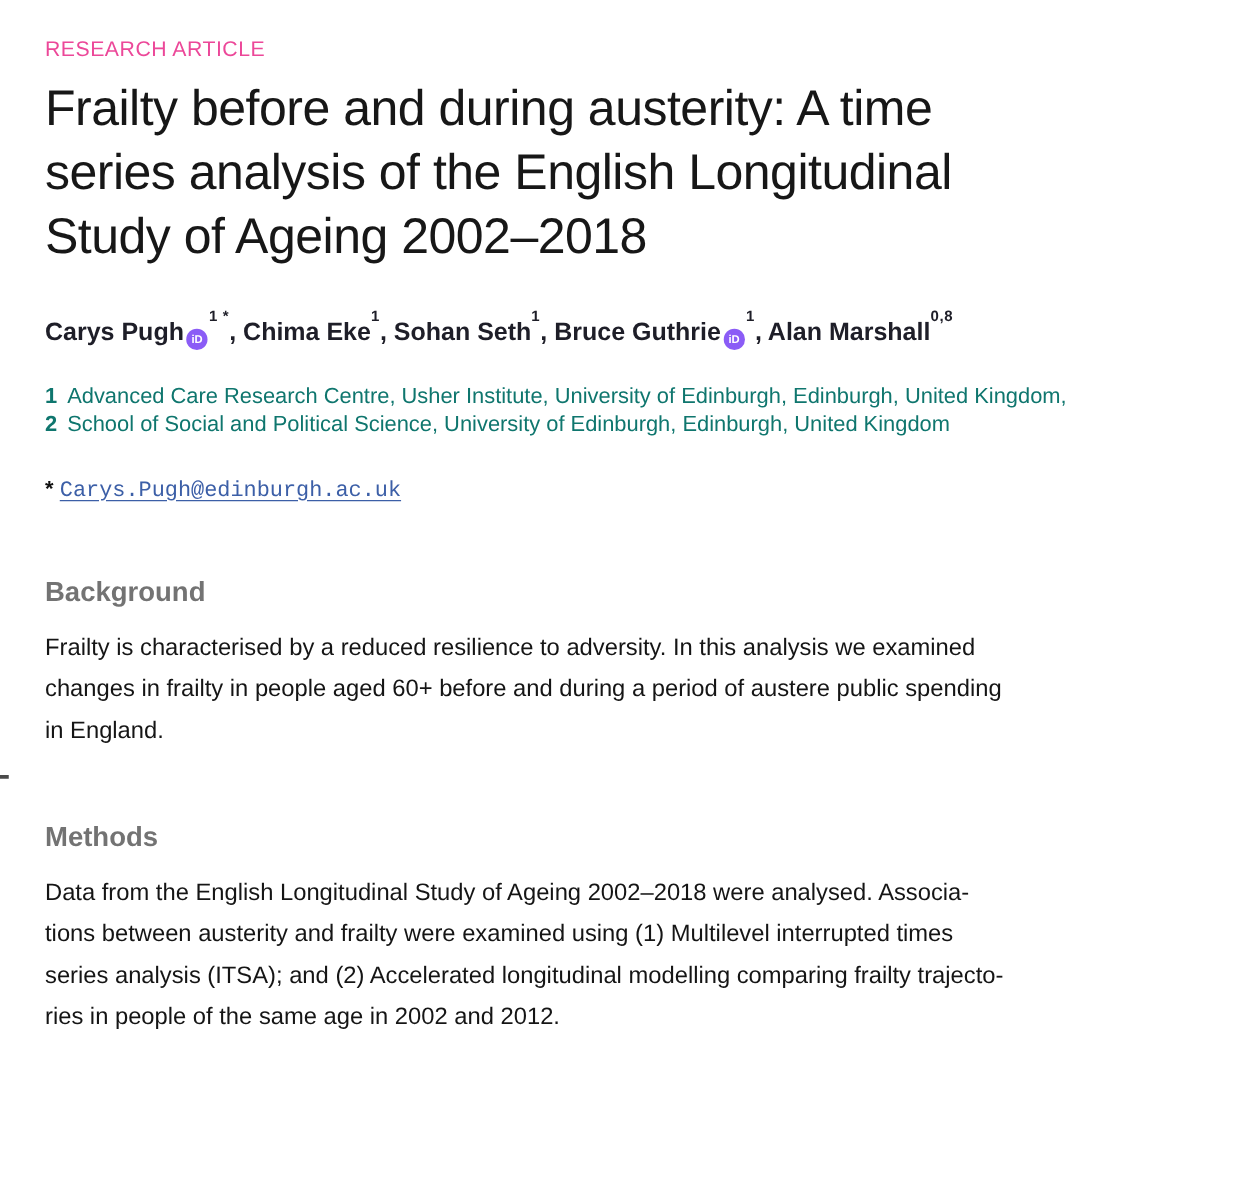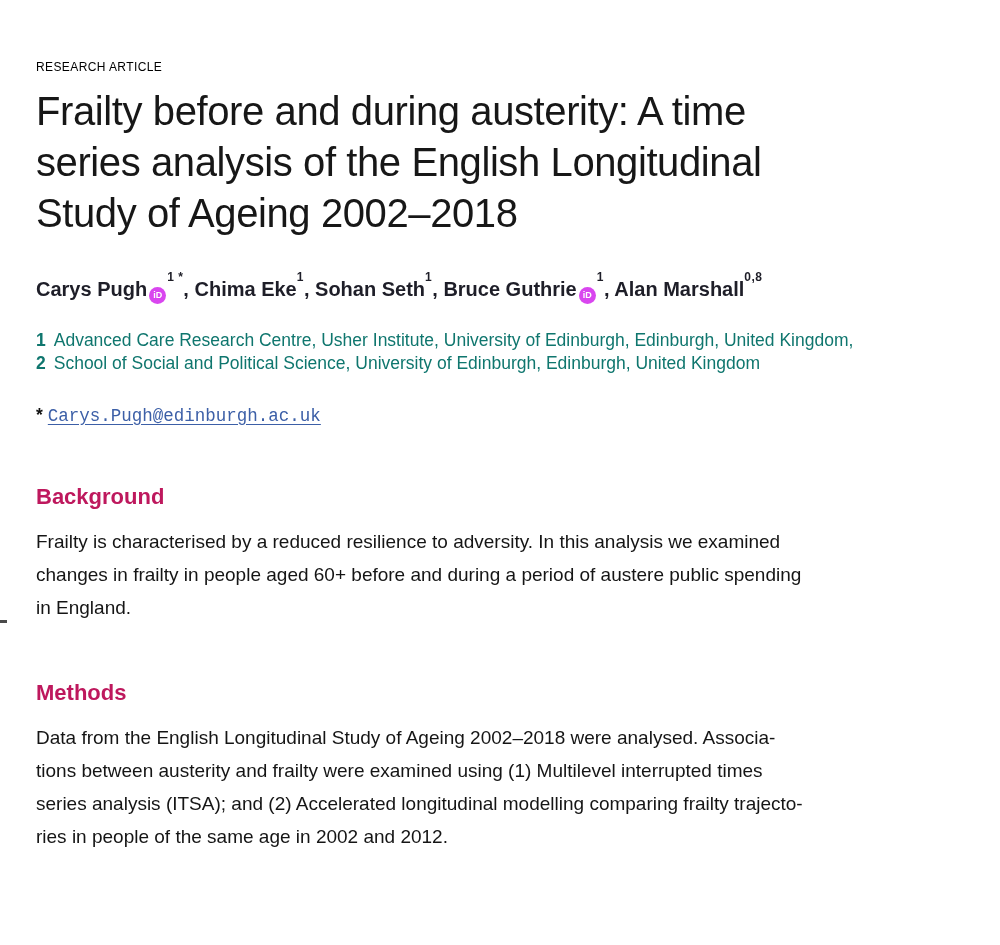--- a/index.html
+++ b/index.html
@@ -7,24 +7,23 @@
     width: 1000px; height: 945px;
     background: #ffffff;
     font-family: "Liberation Sans", sans-serif;
     color: #1a1a1a;
     overflow: hidden;
     position: relative;
   }
   .page { padding: 30px 58px 0 36px; }
 
   .kicker {
-    font-size: 12px;
+    font-size: 17px;
     letter-spacing: 0.4px;
-    color: #000000;
-    margin-top: 30px;
+    color: #ec4899;
   }
   .title {
     font-size: 40px;
     font-weight: 300;
     line-height: 51px;
     letter-spacing: -0.4px;
     color: #171717;
     margin: 12px 0 0 0;
     white-space: pre-line;
   }
@@ -39,21 +38,21 @@
     font-weight: 700;
     position: relative;
     top: -0.55em;
     letter-spacing: 0.5px;
   }
   .sep { white-space: pre; }
   .orcid {
     display: inline-block;
     width: 17px; height: 17px;
     border-radius: 50%;
-    background: #d946ef;
+    background: #8b5cf6;
     color: #ffffff;
     font-size: 9px;
     font-weight: 700;
     line-height: 17px;
     text-align: center;
     vertical-align: -2px;
     margin: 0 1px 0 2px;
     cursor: pointer;
   }
   .affiliations {
@@ -78,21 +77,21 @@
   .abstract-h {
     font-size: 34px;
     font-weight: 300;
     letter-spacing: -0.3px;
     color: #1b1b1b;
     margin: 62px 0 0 0;
   }
   .section-h {
     font-size: 22px;
     font-weight: 700;
-    color: #be185d;
+    color: #737373;
     margin: 56px 0 0 0;
   }
   .section-h.first { margin-top: 58px; }
   .para {
     font-size: 19px;
     line-height: 33px;
     color: #151515;
     margin: 15px 0 0 0;
     white-space: pre-line;
   }

